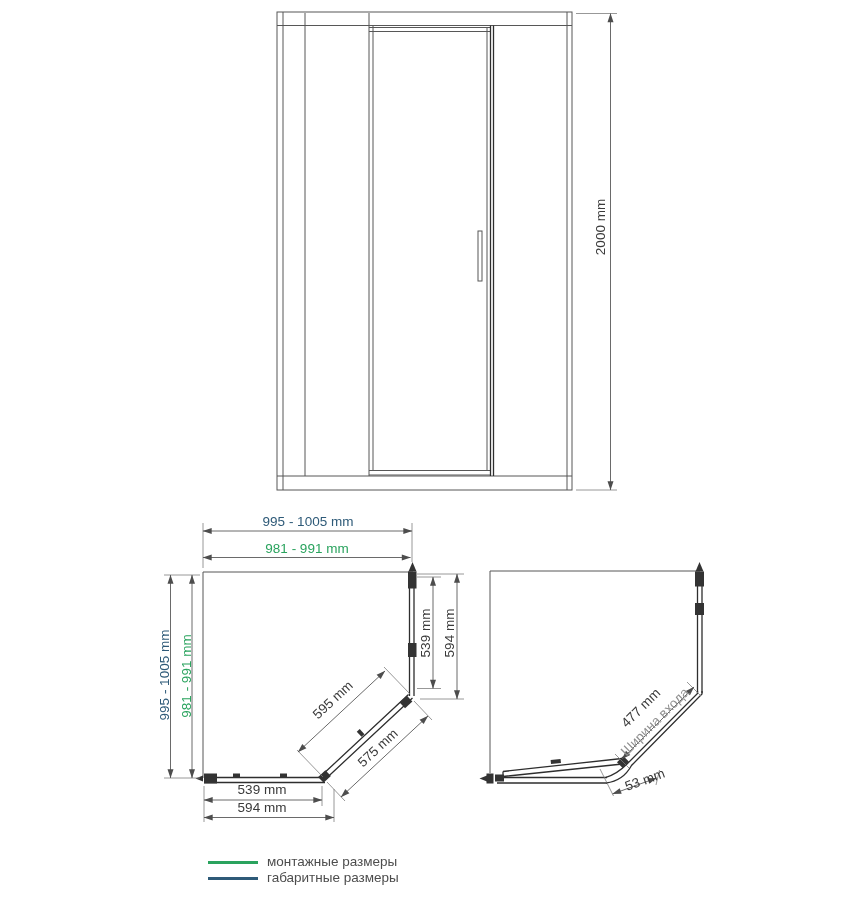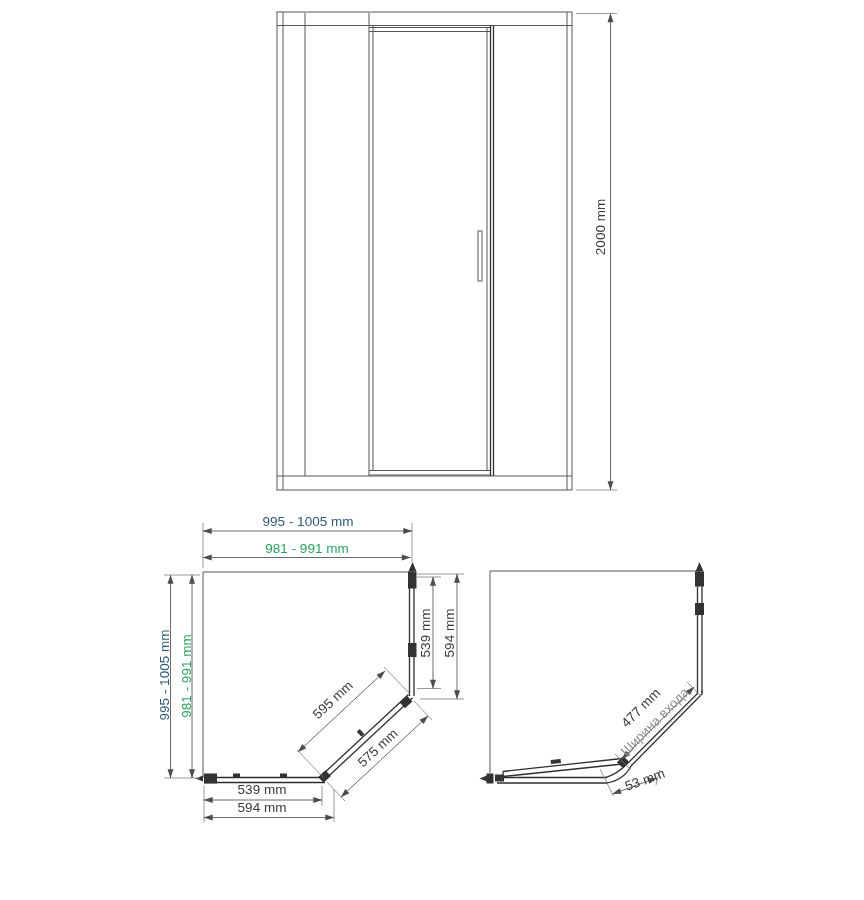--- a/index.html
+++ b/index.html
@@ -150,14 +150,24 @@
   <div class="lbl r90" style="left:450px;top:633px;">594 mm</div>
   <div class="lbl r43" style="left:333px;top:700px;">595 mm</div>
   <div class="lbl r43" style="left:378px;top:748px;">575 mm</div>
   <div class="lbl" style="left:262px;top:790px;">539 mm</div>
   <div class="lbl" style="left:262px;top:808px;">594 mm</div>
 
   <div class="lbl r45" style="left:641px;top:708px;">477 mm</div>
   <div class="lbl gray r45" style="left:655px;top:722px;">Ширина входа</div>
   <div class="lbl r20" style="left:645px;top:780px;">53 mm</div>
 
+  <div class="legend">
+    <div class="legend-row">
+      <span class="legend-swatch sw-green"></span>
+      <span class="legend-label">монтажные размеры</span>
+    </div>
+    <div class="legend-row">
+      <span class="legend-swatch sw-navy"></span>
+      <span class="legend-label">габаритные размеры</span>
+    </div>
+  </div>
 
 </div>
 
 </body></html>

